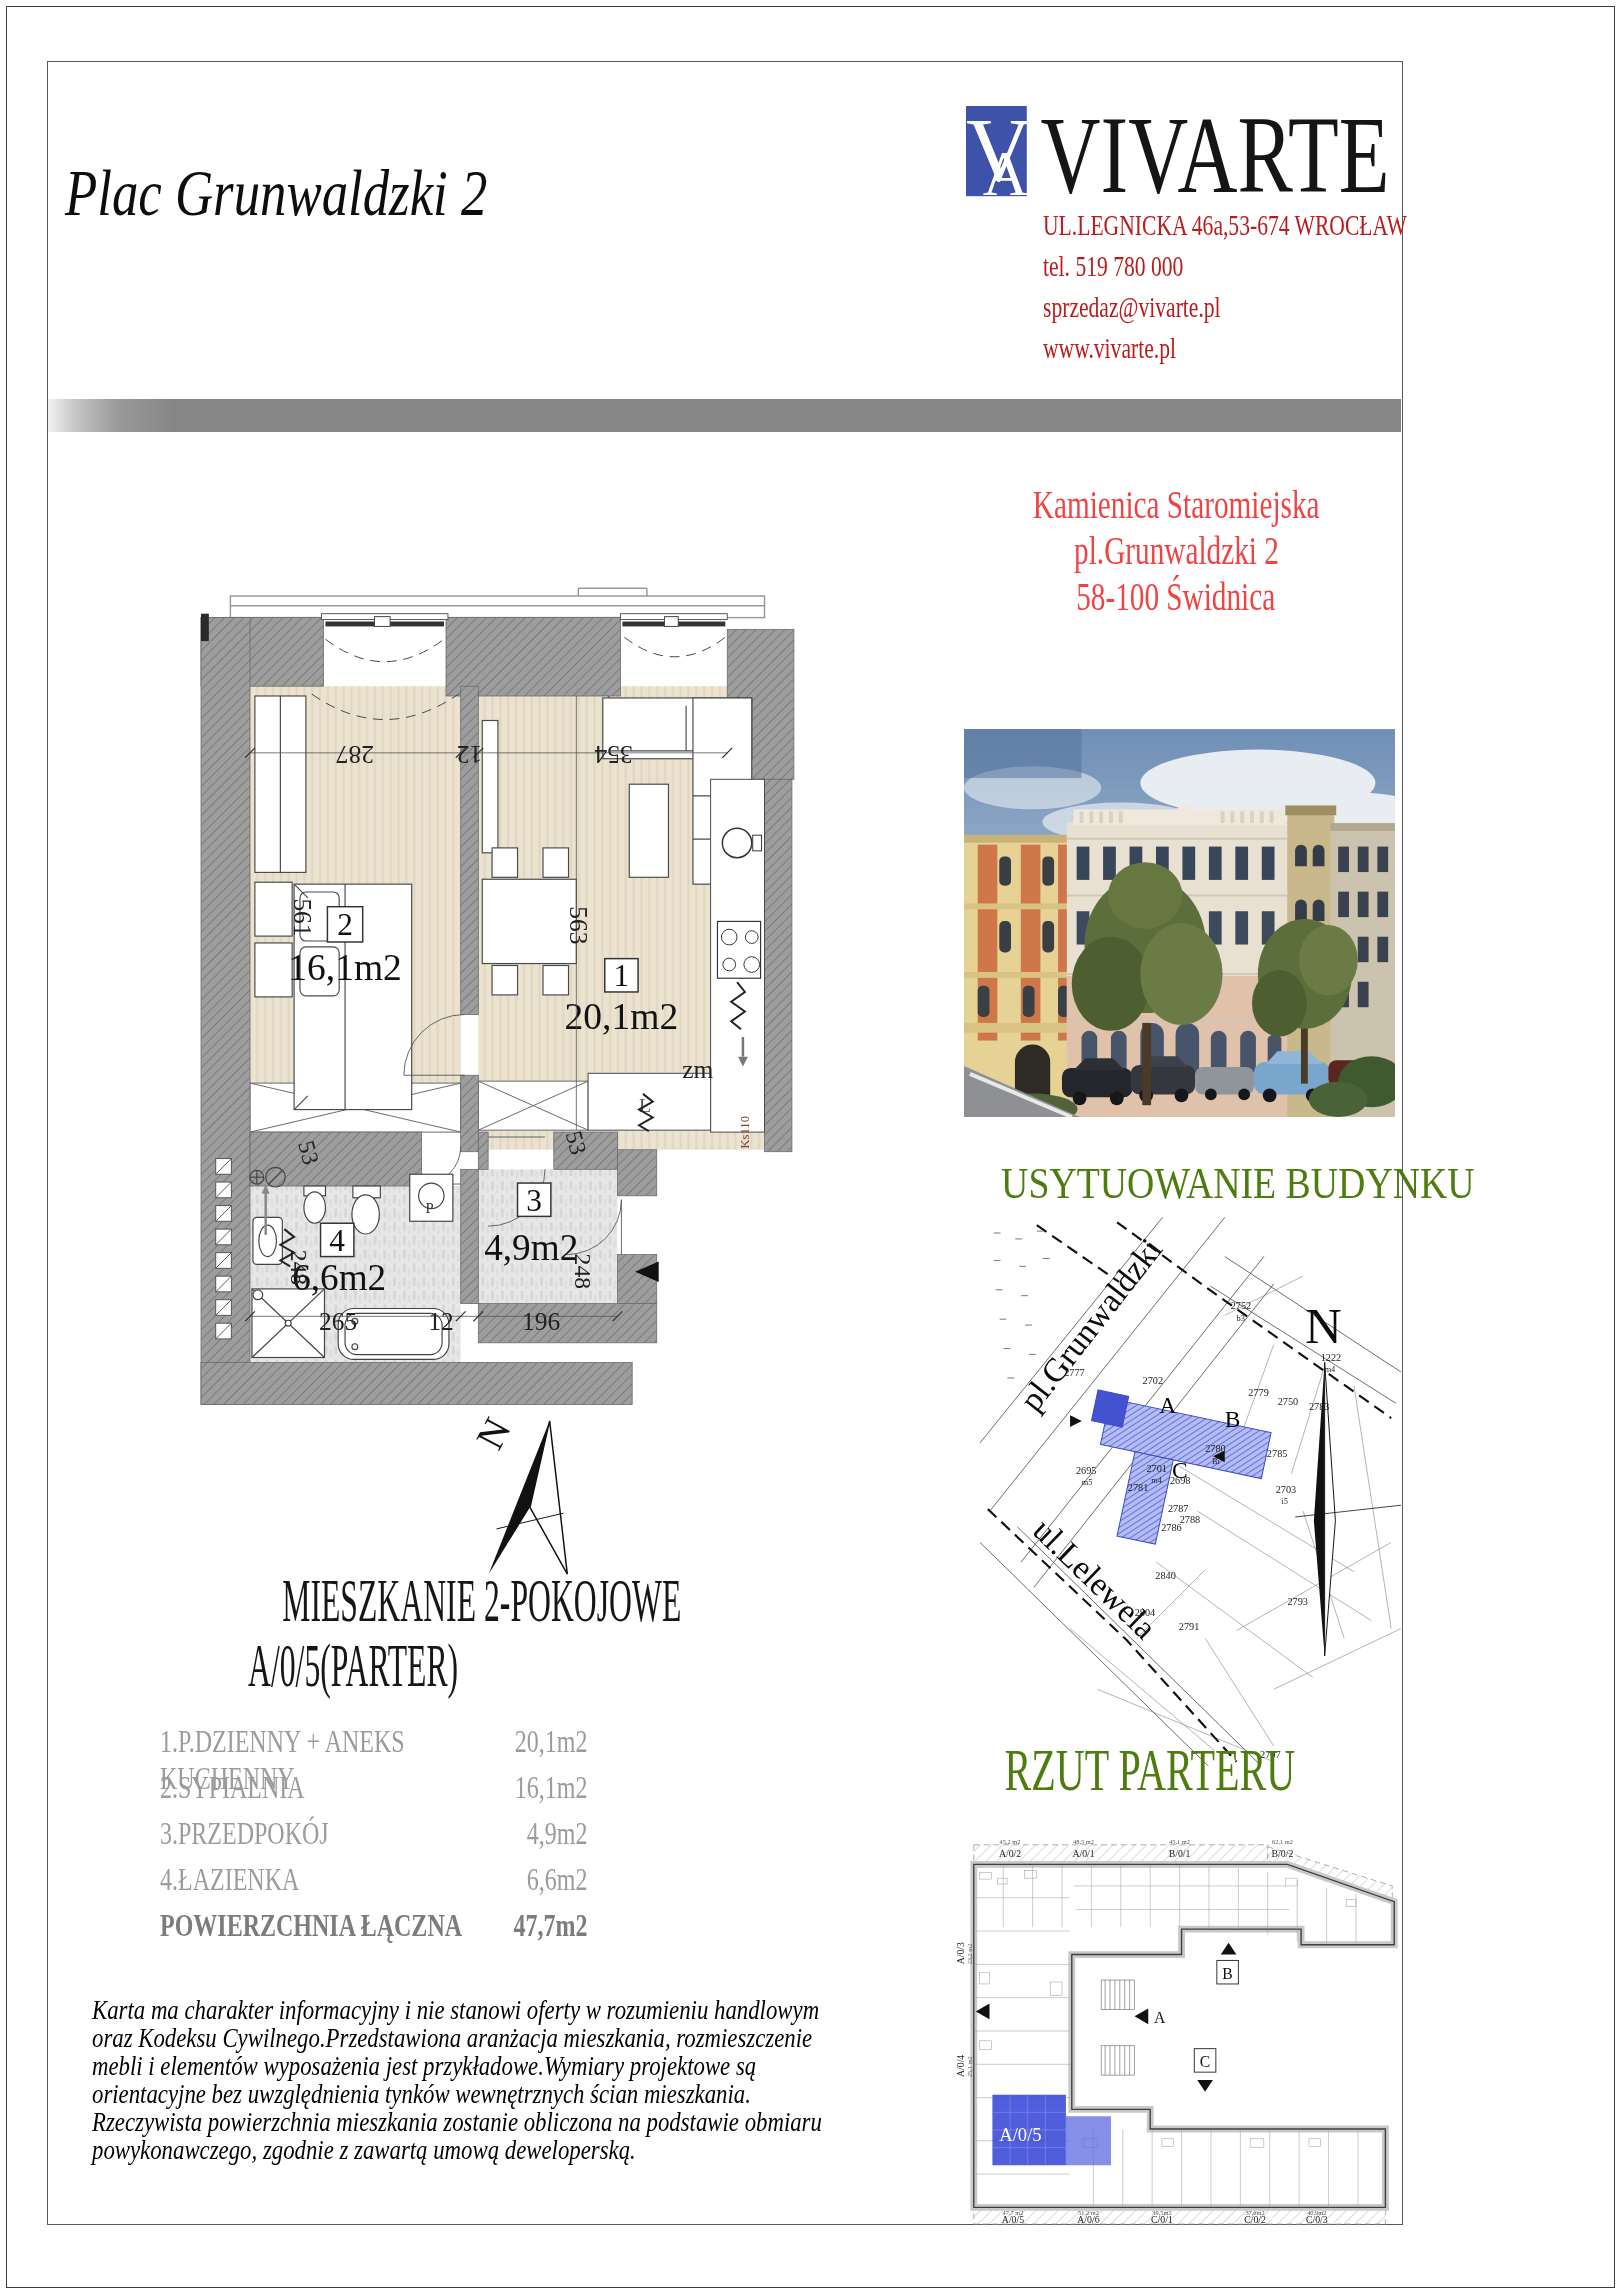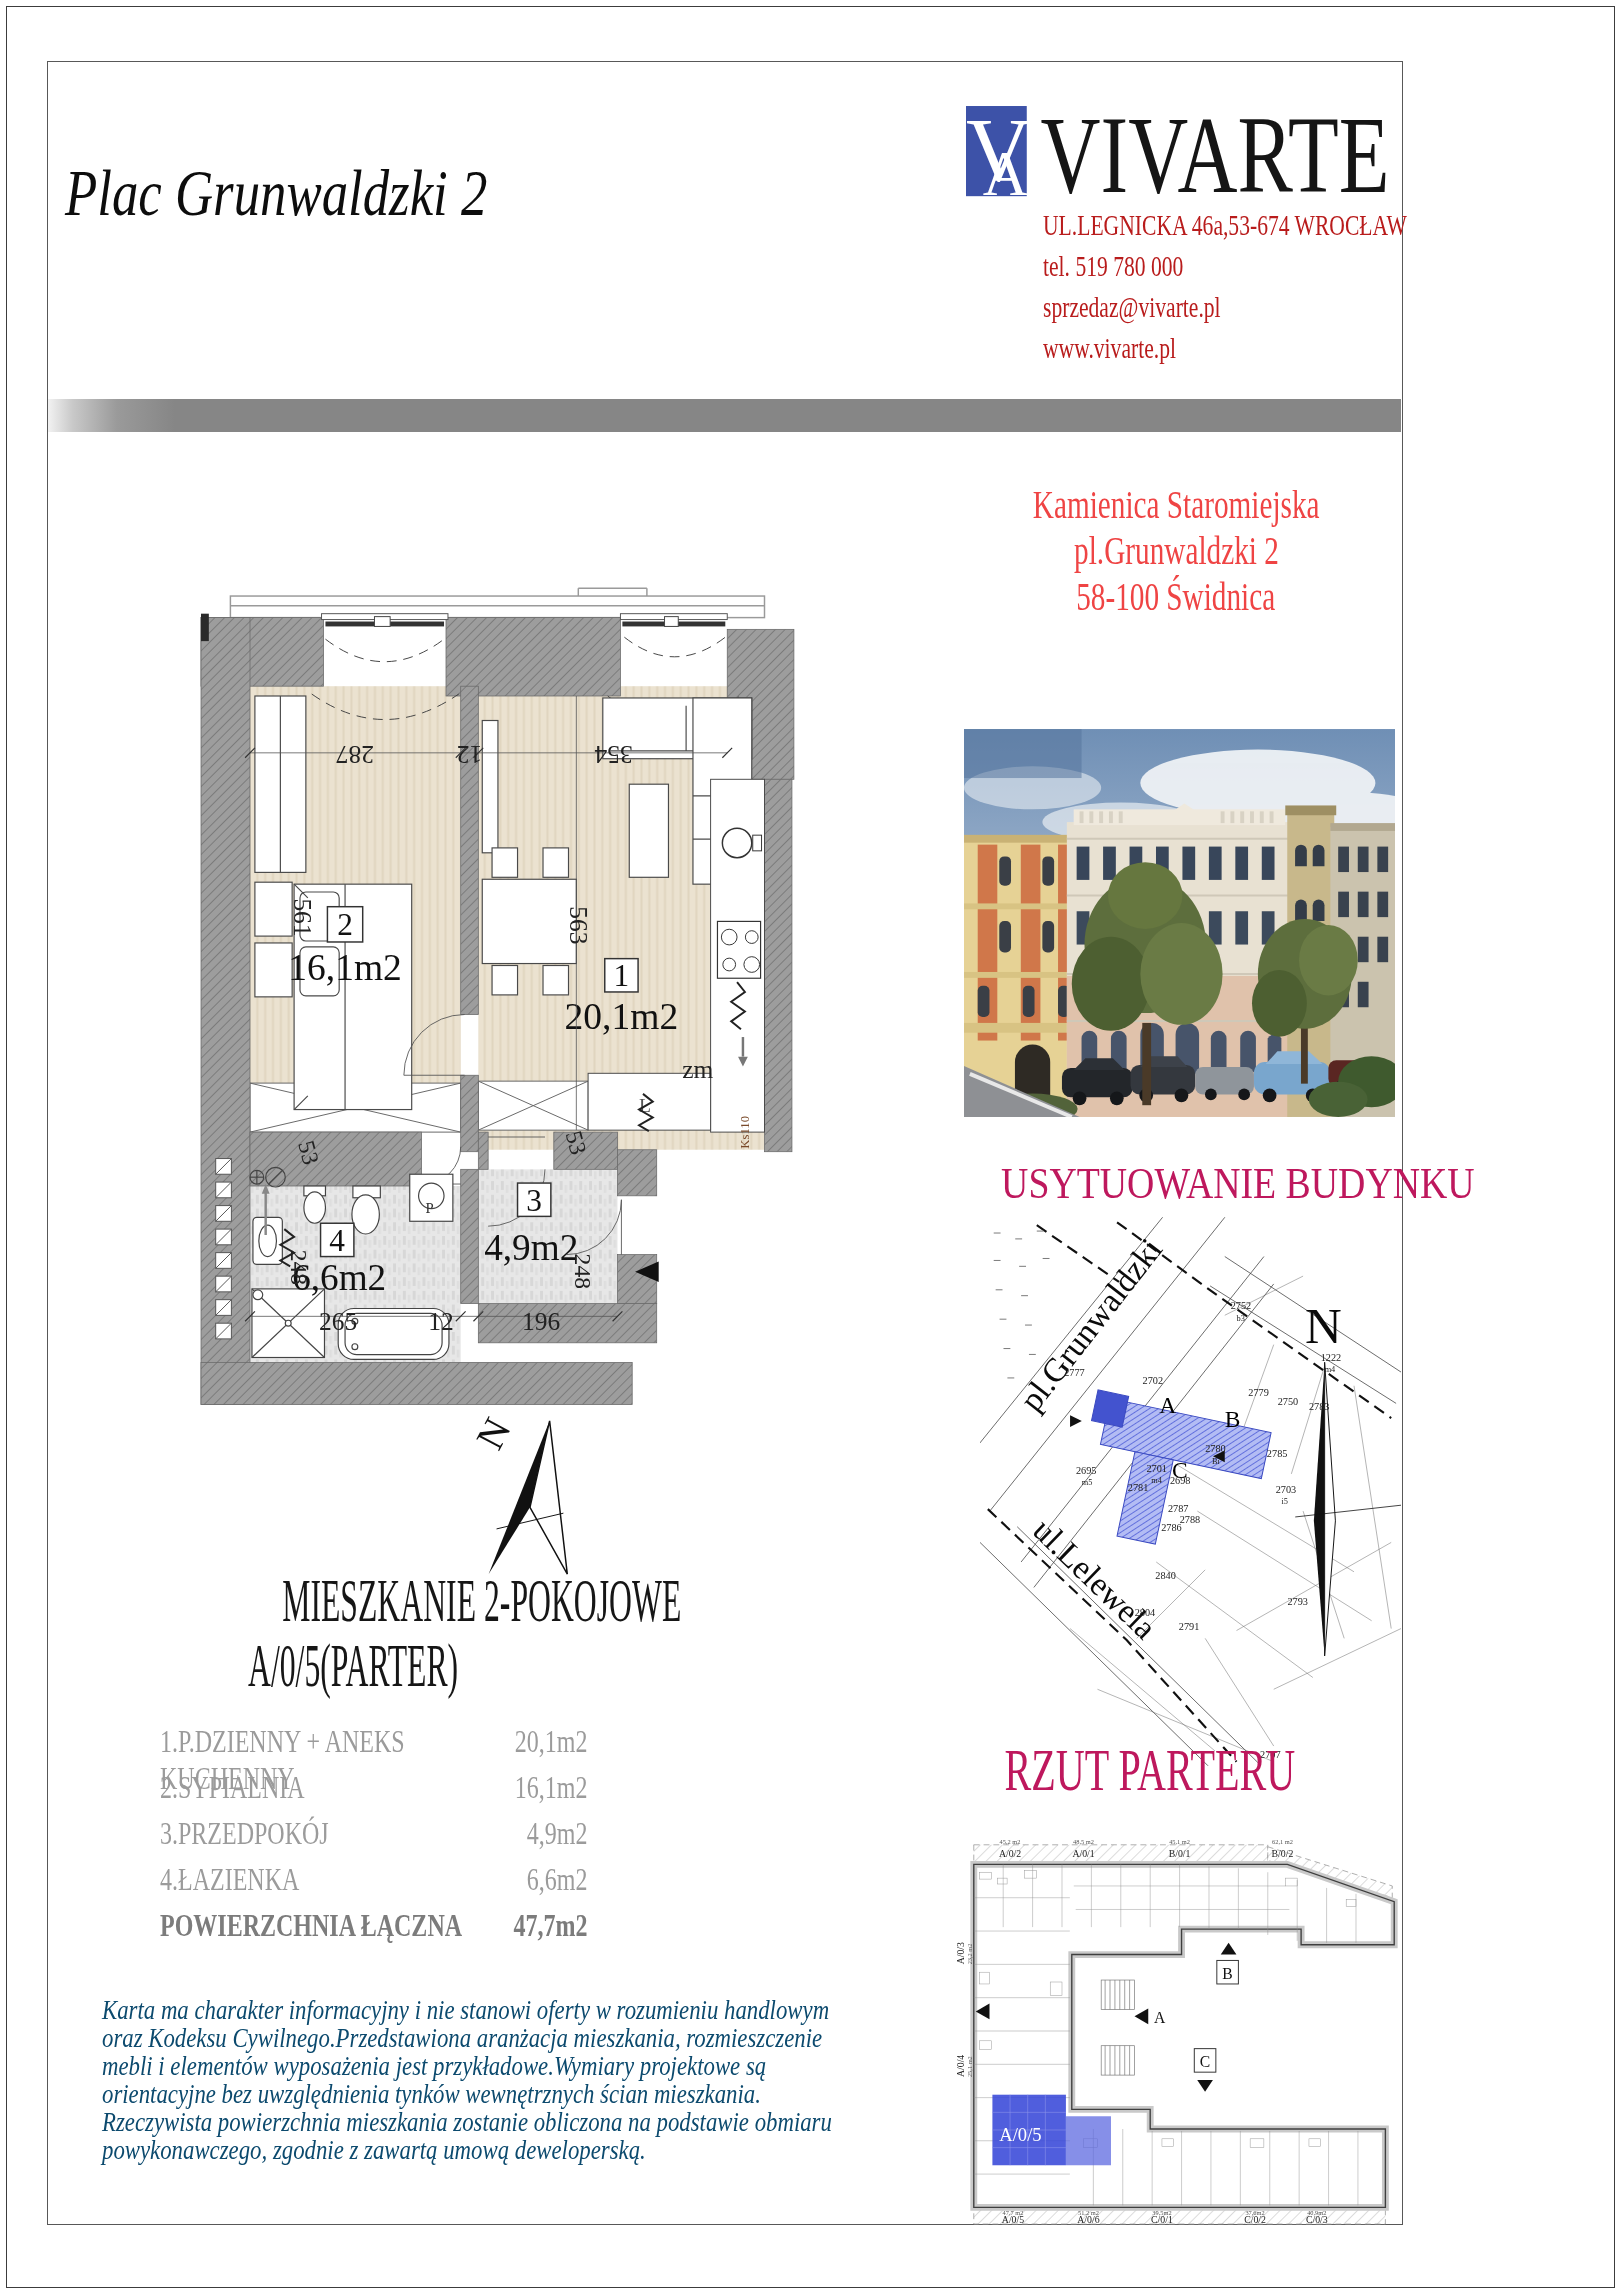--- a/index.html
+++ b/index.html
@@ -9,29 +9,29 @@
   .sx{display:inline-block;white-space:nowrap;transform:scaleX(var(--sx,1));transform-origin:left top;}
   .sxc{display:inline-block;white-space:nowrap;transform:scaleX(var(--sx,1));transform-origin:center top;}
   .outer-border{left:5.9px;top:5.9px;width:1607px;height:2280px;border:1px solid #3c3c3c;}
   .inner-frame{left:47px;top:61px;width:1354px;height:2162px;border:1px solid #585858;}
   .page-title{left:65px;top:155px;font-size:66px;font-style:italic;color:#0d0d0d;}
   .contact{left:1043px;top:204px;color:#b91c1c;font-size:30px;line-height:41px;}
   .graybar{left:48px;top:399px;width:1353px;height:33px;
      background:linear-gradient(90deg,#f2f2f2 0,#c9c9c9 24.5px,#9a9a9a 69px,#868686 127px,#868686 100%);}
   .bldg-address{left:980px;top:482px;width:392px;text-align:center;color:#ef4444;
      font-size:39px;line-height:46px;}
-  .sec-heading{color:#be185d;}
+  .sec-heading{color:#4d7c0f;}
   .usy{left:956px;top:1157px;width:451px;text-align:center;font-size:45px;}
   .rzu{left:936px;top:1736px;width:412px;text-align:center;font-size:59px;}
   .apt-heading{left:98px;top:1568px;width:510px;text-align:center;font-size:61px;line-height:65px;color:#161616;}
   .room-list{left:160px;top:1723px;width:570px;transform:scaleX(.75);transform-origin:left top;
      color:#9b9b9b;font-size:32px;}
   .room-list .row{display:flex;justify-content:space-between;height:46px;align-items:baseline;}
   .room-list .total{font-weight:bold;color:#7c7c7c;}
-  .disclaimer{left:102px;top:1996px;color:#0c4a6e;font-size:26.5px;line-height:28px;font-style:italic;}
+  .disclaimer{left:92px;top:1996px;color:#000000;font-size:26.5px;line-height:28px;font-style:italic;}
   svg text{font-family:"Liberation Serif",serif;}
 </style>
 </head>
 <body>
 
 <div class="page">
   <div class="abs outer-border"></div>
   <div class="abs inner-frame"></div>
 
   <div class="abs page-title">

